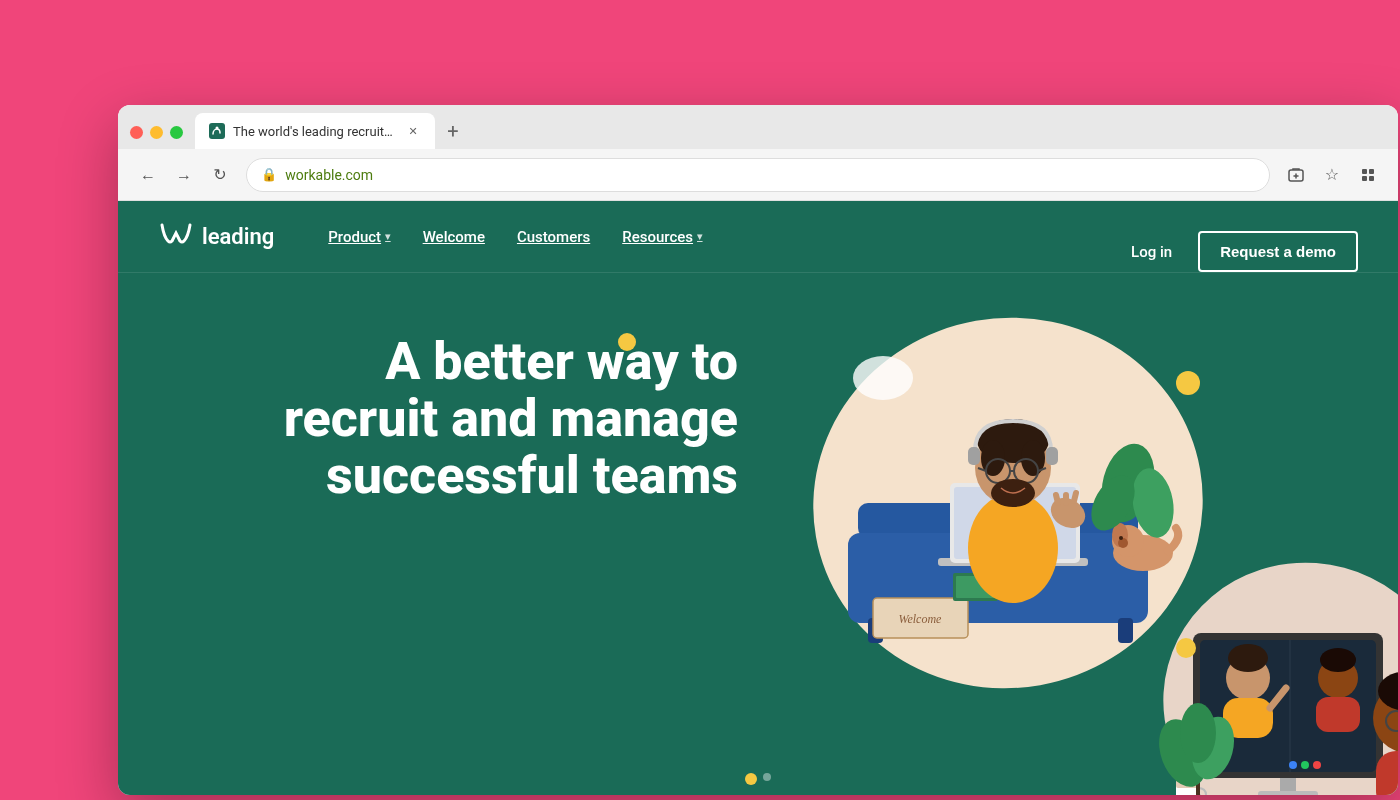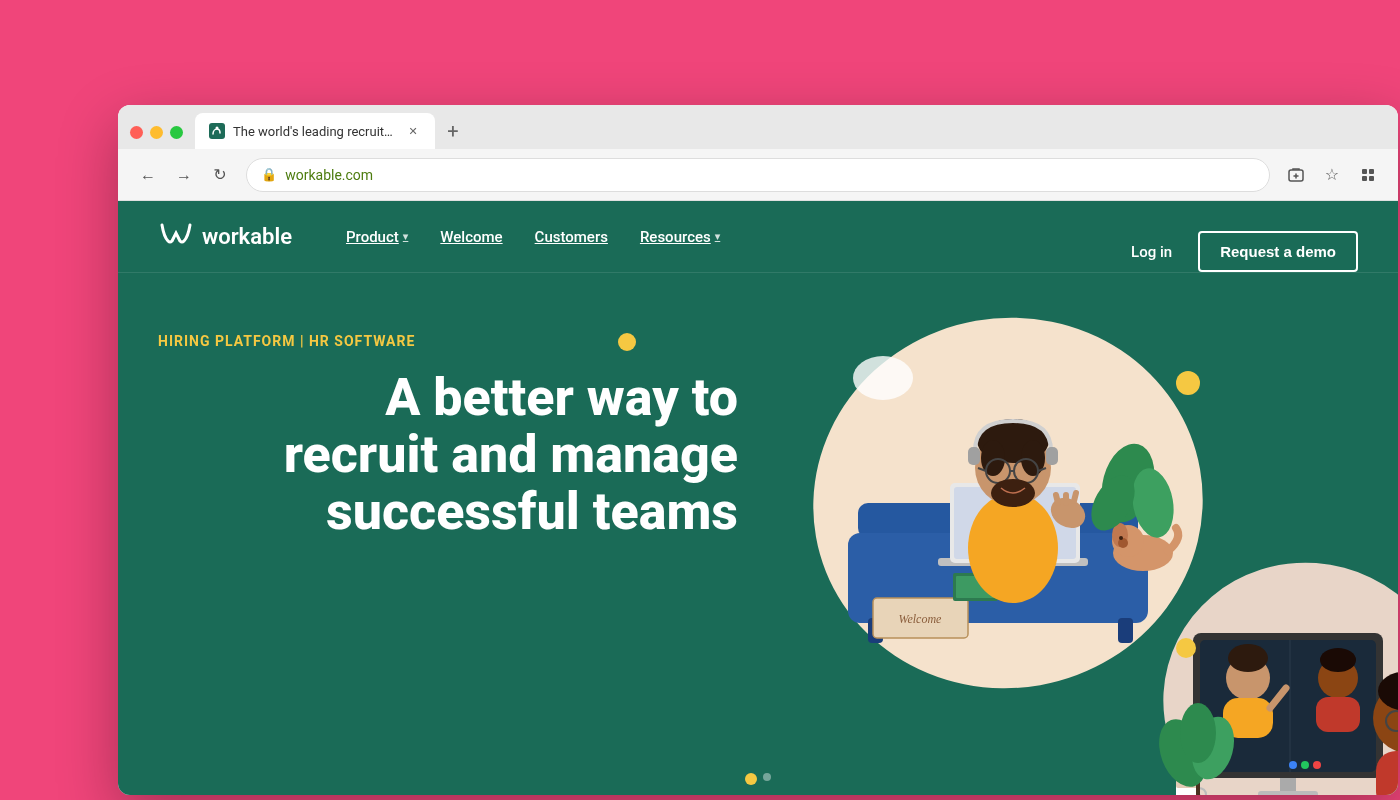--- a/index.html
+++ b/index.html
@@ -400,21 +400,21 @@
 
   <div class="website-content">
 
     <nav class="site-nav">
       <div class="logo">
         <span class="logo-icon">
           <svg width="36" height="28" viewBox="0 0 36 28" fill="none">
             <path d="M4 6 Q6 18 10 22 Q12 24 14 22 Q16 18 18 14 Q20 18 22 22 Q24 24 26 22 Q30 18 32 6" stroke="white" stroke-width="3" fill="none" stroke-linecap="round"></path>
           </svg>
         </span>
-        <span class="logo-text">workable</span>
+        <span class="logo-text">leading</span>
       </div>
 
       <div class="nav-links">
         <div class="nav-item">
           <span>Product</span>
           <span class="nav-chevron">▾</span>
         </div>
         <div class="nav-item">
           <span>Welcome</span>
         </div>
@@ -429,21 +429,20 @@
 
       <div class="nav-actions">
         <div class="btn-login">Log in</div>
         <button class="btn-demo">Request a demo</button>
       </div>
     </nav>
 
     <div class="hero">
       <div class="hero-dot-yellow deco-dot"></div>
 
-      <p class="hero-eyebrow">HIRING PLATFORM | HR SOFTWARE</p>
       <h1 class="hero-headline">
         <span>A better way to</span><br>
         <span>recruit and manage</span><br>
         <span>successful teams</span>
       </h1>
 
       <div class="hero-illustration">
 
         <svg width="440" height="420" viewBox="0 0 440 420" style="position:absolute; top:10px; left:20px;">
 

